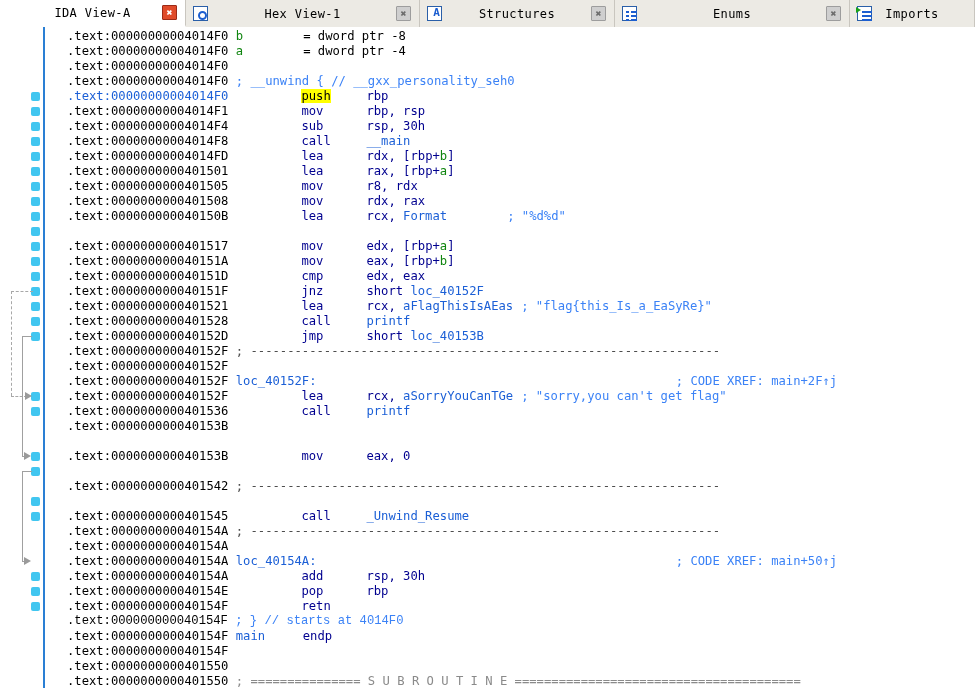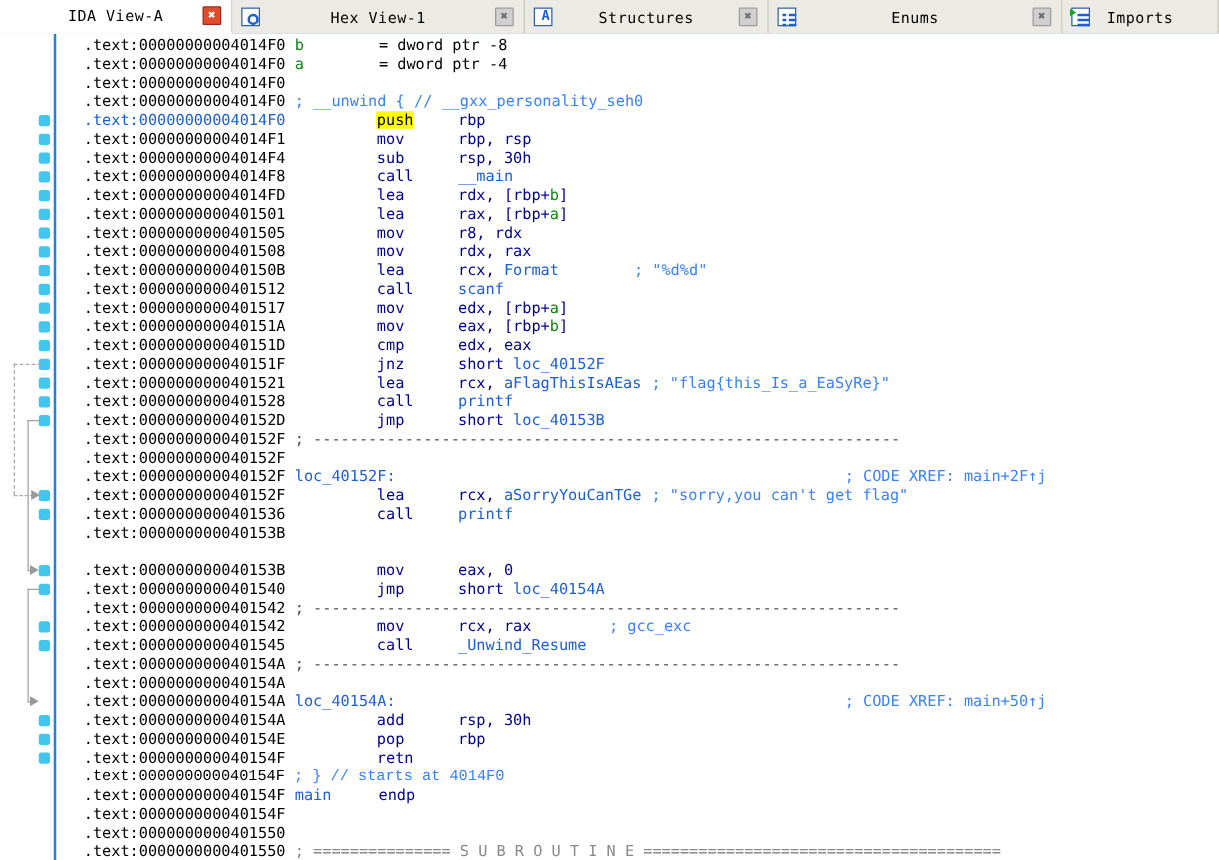--- a/index.html
+++ b/index.html
@@ -231,38 +231,35 @@
       <div class="line" style="top: 47px;"><span class="addr">.text:00000000004014F0</span> <span class="cmt">; __unwind { // __gxx_personality_seh0</span></div>
       <div class="line" style="top: 62px;"><span class="addr cur">.text:00000000004014F0</span><span style="display:inline-block;width:73px"></span><span class="hl">push</span><span style="display:inline-block;width:35.64px"></span><span><span class="op">rbp</span></span></div>
       <div class="line" style="top: 77px;"><span class="addr">.text:00000000004014F1</span><span style="display:inline-block;width:73px"></span><span class="mn">mov</span><span style="display:inline-block;width:42.980000000000004px"></span><span><span class="op">rbp, rsp</span></span></div>
       <div class="line" style="top: 92px;"><span class="addr">.text:00000000004014F4</span><span style="display:inline-block;width:73px"></span><span class="mn">sub</span><span style="display:inline-block;width:42.980000000000004px"></span><span><span class="op">rsp, 30h</span></span></div>
       <div class="line" style="top: 107px;"><span class="addr">.text:00000000004014F8</span><span style="display:inline-block;width:73px"></span><span class="mn">call</span><span style="display:inline-block;width:35.64px"></span><span><span class="op"><span class="fn">__main</span></span></span></div>
       <div class="line" style="top: 122px;"><span class="addr">.text:00000000004014FD</span><span style="display:inline-block;width:73px"></span><span class="mn">lea</span><span style="display:inline-block;width:42.980000000000004px"></span><span><span class="op">rdx, [<span class="reg">rbp</span>+<span class="var">b</span>]</span></span></div>
       <div class="line" style="top: 137px;"><span class="addr">.text:0000000000401501</span><span style="display:inline-block;width:73px"></span><span class="mn">lea</span><span style="display:inline-block;width:42.980000000000004px"></span><span><span class="op">rax, [<span class="reg">rbp</span>+<span class="var">a</span>]</span></span></div>
       <div class="line" style="top: 152px;"><span class="addr">.text:0000000000401505</span><span style="display:inline-block;width:73px"></span><span class="mn">mov</span><span style="display:inline-block;width:42.980000000000004px"></span><span><span class="op">r8, rdx</span></span></div>
       <div class="line" style="top: 167px;"><span class="addr">.text:0000000000401508</span><span style="display:inline-block;width:73px"></span><span class="mn">mov</span><span style="display:inline-block;width:42.980000000000004px"></span><span><span class="op">rdx, rax</span></span></div>
       <div class="line" style="top: 182px;"><span class="addr">.text:000000000040150B</span><span style="display:inline-block;width:73px"></span><span class="mn">lea</span><span style="display:inline-block;width:42.980000000000004px"></span><span><span class="op">rcx, <span class="fn">Format</span></span></span><span style="display:inline-block;width:60px"></span><span class="cmt">; "%d%d"</span></div>
-      <div class="line" style="top: 197px;"><span class="addr">.text:0000000000401512</span><span style="display:inline-block;width:73px"></span><span class="mn">call</span><span style="display:inline-block;width:35.64px"></span><span><span class="op"><span class="fn">scanf</span></span></span></div>
       <div class="line" style="top: 212px;"><span class="addr">.text:0000000000401517</span><span style="display:inline-block;width:73px"></span><span class="mn">mov</span><span style="display:inline-block;width:42.980000000000004px"></span><span><span class="op">edx, [<span class="reg">rbp</span>+<span class="var">a</span>]</span></span></div>
       <div class="line" style="top: 227px;"><span class="addr">.text:000000000040151A</span><span style="display:inline-block;width:73px"></span><span class="mn">mov</span><span style="display:inline-block;width:42.980000000000004px"></span><span><span class="op">eax, [<span class="reg">rbp</span>+<span class="var">b</span>]</span></span></div>
       <div class="line" style="top: 242px;"><span class="addr">.text:000000000040151D</span><span style="display:inline-block;width:73px"></span><span class="mn">cmp</span><span style="display:inline-block;width:42.980000000000004px"></span><span><span class="op">edx, eax</span></span></div>
       <div class="line" style="top: 257px;"><span class="addr">.text:000000000040151F</span><span style="display:inline-block;width:73px"></span><span class="mn">jnz</span><span style="display:inline-block;width:42.980000000000004px"></span><span><span class="op">short <span class="loc">loc_40152F</span></span></span></div>
       <div class="line" style="top: 272px;"><span class="addr">.text:0000000000401521</span><span style="display:inline-block;width:73px"></span><span class="mn">lea</span><span style="display:inline-block;width:42.980000000000004px"></span><span><span class="op">rcx, <span class="fn">aFlagThisIsAEas</span></span></span><span style="display:inline-block;width:8px"></span><span class="cmt">; "flag{this_Is_a_EaSyRe}"</span></div>
       <div class="line" style="top: 287px;"><span class="addr">.text:0000000000401528</span><span style="display:inline-block;width:73px"></span><span class="mn">call</span><span style="display:inline-block;width:35.64px"></span><span><span class="op"><span class="fn">printf</span></span></span></div>
       <div class="line" style="top: 302px;"><span class="addr">.text:000000000040152D</span><span style="display:inline-block;width:73px"></span><span class="mn">jmp</span><span style="display:inline-block;width:42.980000000000004px"></span><span><span class="op">short <span class="loc">loc_40153B</span></span></span></div>
       <div class="line" style="top: 317px;"><span class="addr">.text:000000000040152F</span> <span class="dash">; ----------------------------------------------------------------</span></div>
       <div class="line" style="top: 332px;"><span class="addr">.text:000000000040152F</span></div>
       <div class="line" style="top: 347px;"><span class="addr">.text:000000000040152F</span> <span class="loc">loc_40152F:</span><span style="display:inline-block;width:359.26px"></span><span class="cmt">; CODE XREF: main+2F↑j</span></div>
       <div class="line" style="top: 362px;"><span class="addr">.text:000000000040152F</span><span style="display:inline-block;width:73px"></span><span class="mn">lea</span><span style="display:inline-block;width:42.980000000000004px"></span><span><span class="op">rcx, <span class="fn">aSorryYouCanTGe</span></span></span><span style="display:inline-block;width:8px"></span><span class="cmt">; "sorry,you can't get flag"</span></div>
       <div class="line" style="top: 377px;"><span class="addr">.text:0000000000401536</span><span style="display:inline-block;width:73px"></span><span class="mn">call</span><span style="display:inline-block;width:35.64px"></span><span><span class="op"><span class="fn">printf</span></span></span></div>
       <div class="line" style="top: 392px;"><span class="addr">.text:000000000040153B</span></div>
       <div class="line" style="top: 422px;"><span class="addr">.text:000000000040153B</span><span style="display:inline-block;width:73px"></span><span class="mn">mov</span><span style="display:inline-block;width:42.980000000000004px"></span><span><span class="op">eax, 0</span></span></div>
-      <div class="line" style="top: 437px;"><span class="addr">.text:0000000000401540</span><span style="display:inline-block;width:73px"></span><span class="mn">jmp</span><span style="display:inline-block;width:42.980000000000004px"></span><span><span class="op">short <span class="loc">loc_40154A</span></span></span></div>
       <div class="line" style="top: 452px;"><span class="addr">.text:0000000000401542</span> <span class="dash">; ----------------------------------------------------------------</span></div>
-      <div class="line" style="top: 467px;"><span class="addr">.text:0000000000401542</span><span style="display:inline-block;width:73px"></span><span class="mn">mov</span><span style="display:inline-block;width:42.980000000000004px"></span><span><span class="op">rcx, rax</span></span><span style="display:inline-block;width:62px"></span><span class="cmt">; gcc_exc</span></div>
       <div class="line" style="top: 482px;"><span class="addr">.text:0000000000401545</span><span style="display:inline-block;width:73px"></span><span class="mn">call</span><span style="display:inline-block;width:35.64px"></span><span><span class="op"><span class="fn">_Unwind_Resume</span></span></span></div>
       <div class="line" style="top: 497px;"><span class="addr">.text:000000000040154A</span> <span class="dash">; ----------------------------------------------------------------</span></div>
       <div class="line" style="top: 512px;"><span class="addr">.text:000000000040154A</span></div>
       <div class="line" style="top: 527px;"><span class="addr">.text:000000000040154A</span> <span class="loc">loc_40154A:</span><span style="display:inline-block;width:359.26px"></span><span class="cmt">; CODE XREF: main+50↑j</span></div>
       <div class="line" style="top: 542px;"><span class="addr">.text:000000000040154A</span><span style="display:inline-block;width:73px"></span><span class="mn">add</span><span style="display:inline-block;width:42.980000000000004px"></span><span><span class="op">rsp, 30h</span></span></div>
       <div class="line" style="top: 557px;"><span class="addr">.text:000000000040154E</span><span style="display:inline-block;width:73px"></span><span class="mn">pop</span><span style="display:inline-block;width:42.980000000000004px"></span><span><span class="op">rbp</span></span></div>
       <div class="line" style="top: 572px;"><span class="addr">.text:000000000040154F</span><span style="display:inline-block;width:73px"></span><span class="mn">retn</span></div>
       <div class="line" style="top: 587px; font-family: Liberation Mono, monospace;"><span class="addr">.text:000000000040154F</span> <span class="cmt">; } // starts at 4014F0</span></div>
       <div class="line" style="top: 602px;"><span class="addr">.text:000000000040154F</span> <span class="fn">main</span><span style="display:inline-block;width:37.64px"></span><span class="kw">endp</span></div>
       <div class="line" style="top: 617px;"><span class="addr">.text:000000000040154F</span></div>

